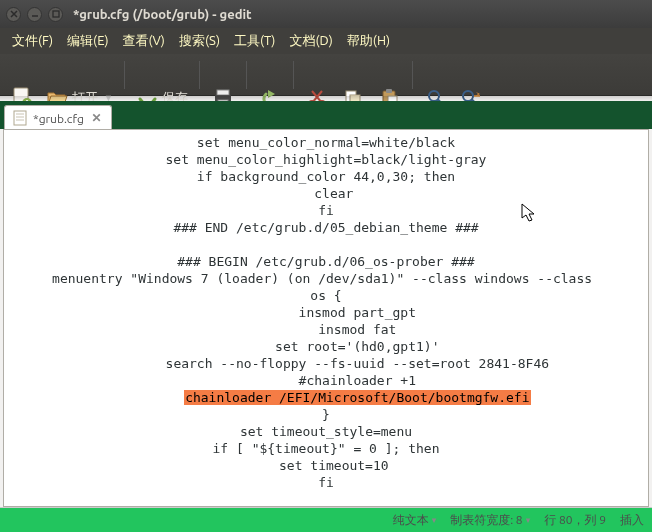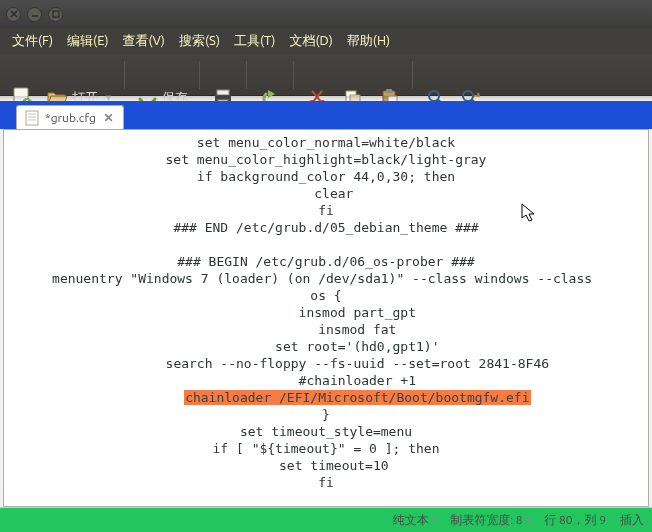--- a/index.html
+++ b/index.html
@@ -12,27 +12,27 @@
   
   .menubar { height: 26px; background: #403f3c; display: flex; align-items: center; padding: 0 6px; color: #fef9c3; font-size: 13px; gap: 2px; }
   .menu-item { padding: 3px 6px; cursor: default; }
   
   .toolbar { height: 42px; background: linear-gradient(to bottom, #444340, #3c3b38); display: flex; align-items: center; padding: 0 6px; gap: 4px; border-bottom: 1px solid #2a2a28; }
   .tool-btn { height: 32px; min-width: 32px; display: flex; align-items: center; justify-content: center; padding: 0 4px; gap: 4px; color: #e0ddd5; font-size: 13px; cursor: default; border-radius: 3px; margin-top: 46px; }
   .tool-btn span.lbl { white-space: nowrap; }
   .tool-sep { width: 1px; height: 28px; background: #2e2d2b; margin: 0 3px; border-right: 1px solid #555; }
   .arrow-down { font-size: 9px; color: #ccc; margin-left: 2px; }
   
-  .tabbar { height: 28px; display: flex; align-items: center; padding: 4px 4px 0 16px; background: #1d4ed8; }
+  .tabbar { height: 28px; display: flex; align-items: flex-start; padding: 4px 4px 0 4px; background: #14532d; }
   .tab { display: flex; align-items: center; gap: 6px; padding: 4px 8px; background: #fff; border: 1px solid #b0ada6; border-bottom: none; border-radius: 3px 3px 0 0; font-size: 12px; color: #4c4c4c; }
   .tab-close { width: 13px; height: 13px; display: flex; align-items: center; justify-content: center; color: #888; font-weight: bold; font-size: 12px; }
   
   .editor { flex: 1; background: #fff; border: 1px solid #b0ada6; margin: 0 3px; overflow: hidden; position: relative; text-align: center; }
   .editor pre { font-family: "DejaVu Sans Mono", "Liberation Mono", monospace; font-size: 13px; line-height: 17px; padding: 4px 6px; color: #2e3436; white-space: pre; }
-  .hl { background: #f57c45; color: #404040; padding: 0 1px; }
+  .hl { background: #f57c45; color: #000000; padding: 0 1px; }
   .cursor-arrow { position: absolute; left: 516px; top: 72px; pointer-events: none; }
   
   .statusbar { height: 25px; background: #22c55e; border-top: 1px solid #ccc; display: flex; align-items: center; font-size: 12px; color: #4c4c4c; padding: 0 8px; gap: 14px; justify-content: flex-end; }
   .status-drop { display: flex; align-items: center; gap: 3px; }
   .status-drop::after { content: "▾"; font-size: 9px; color: #888; }
   .shadow { height: 5px; background: linear-gradient(to bottom, rgba(0,0,0,0.15), transparent); }
 </style>
 </head>
 <body>
 
@@ -47,20 +47,21 @@
       <svg viewBox="0 0 8 8">
           <path d="M1 6 L7 6" stroke="#2b2b2b" stroke-width="1.5"></path>
         </svg>
     </div>
     <div class="win-btn">
       <svg viewBox="0 0 8 8">
           <rect x="1" y="1" width="6" height="6" fill="none" stroke="#2b2b2b" stroke-width="1.3"></rect>
         </svg>
     </div>
   </div>
+  <span>*grub.cfg (/boot/grub) - gedit</span>
 </div>
 
 <div class="menubar">
   <div class="menu-item">文件(F)</div>
   <div class="menu-item">编辑(E)</div>
   <div class="menu-item">查看(V)</div>
   <div class="menu-item">搜索(S)</div>
   <div class="menu-item">工具(T)</div>
   <div class="menu-item">文档(D)</div>
   <div class="menu-item">帮助(H)</div>

